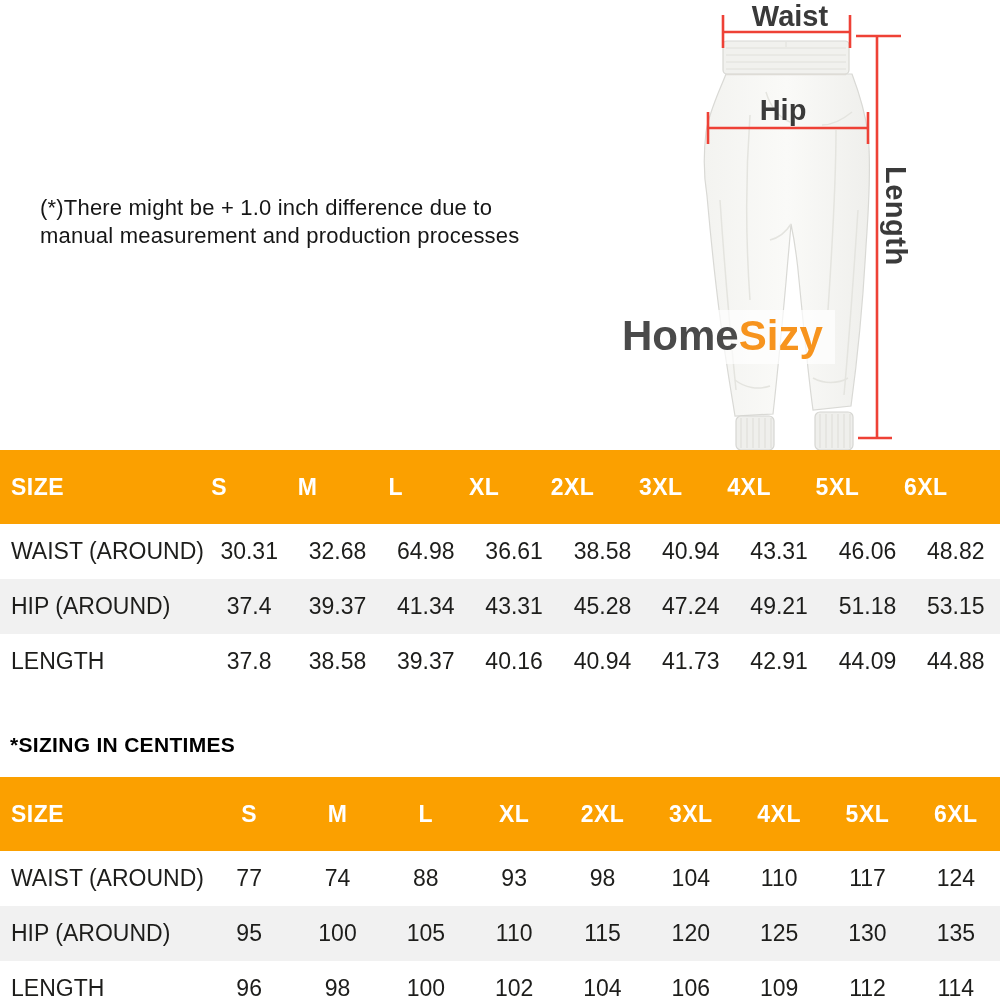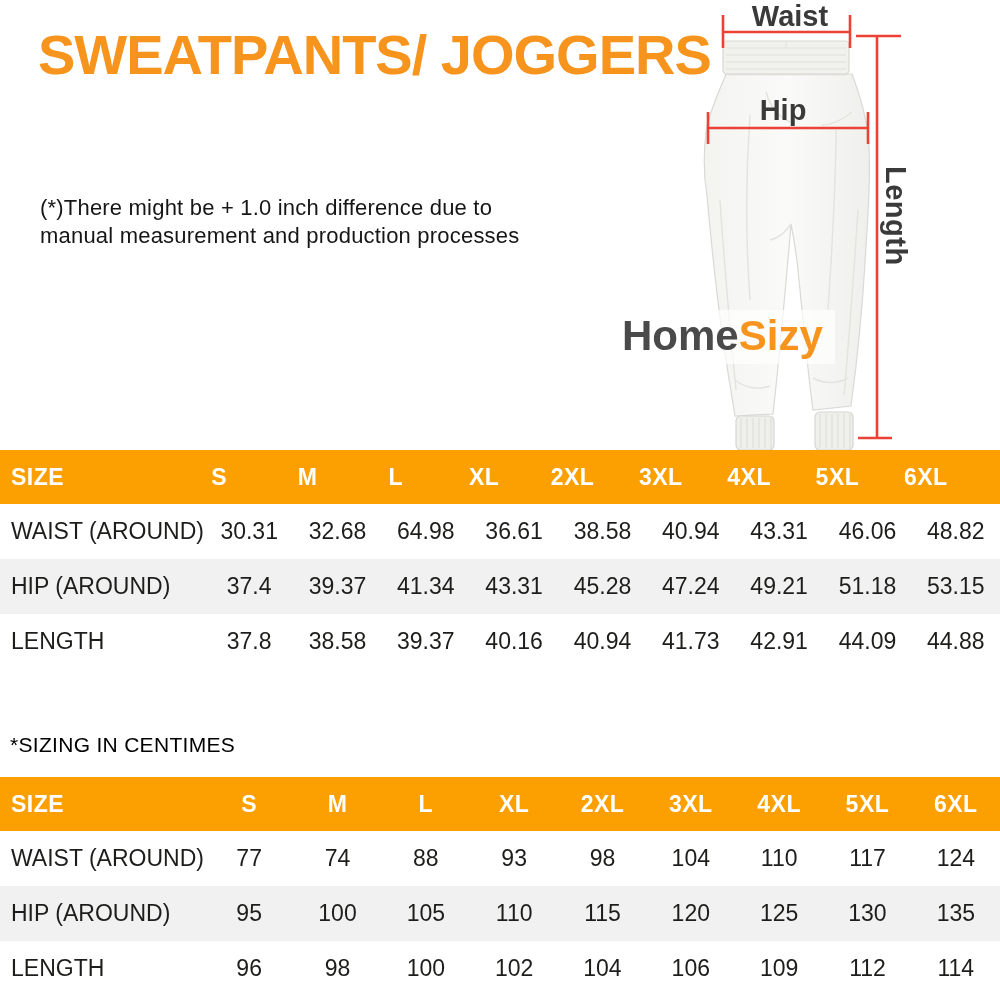--- a/index.html
+++ b/index.html
@@ -32,36 +32,36 @@
   .logo{position:absolute;left:8px;top:310px;background:rgba(255,255,255,0.68);
         padding:2px 12px 4px 14px;font-size:42px;font-weight:bold;white-space:nowrap;}
   .logo .home{color:var(--logo_gray);}
   .logo .sizy{color:var(--title_orange);}
 
   
   table.sizing{position:absolute;left:0;width:1000px;border-collapse:collapse;table-layout:fixed;}
   .t1{top:450px;}
   .t2{top:777px;}
   table.sizing th,table.sizing td{text-align:center;padding:0;overflow:hidden;}
-  table.sizing thead tr{height:54px;background:var(--header_orange);}
+  table.sizing thead tr{height:74px;background:var(--header_orange);}
   table.sizing th{color:#fff;font-weight:bold;font-size:23px;letter-spacing:0.5px;}
   table.sizing th.label-col,table.sizing td.label-col{width:205px;text-align:left;padding-left:11px;}
   table.sizing tbody tr{height:55px;color:var(--text_dark);font-size:23px;}
   table.sizing tbody tr:nth-child(2){background:var(--row_alt_gray);}
   .t1 thead th:nth-child(n+2){transform:translateX(-30px);}
 
-  .cm-note{position:absolute;left:10px;top:733px;font-size:21px;font-weight:normal;
+  .cm-note{position:absolute;left:10px;top:733px;font-size:21px;font-weight:bold;
            color:#000;letter-spacing:0.3px;}
 </style>
 </head>
 <body>
 
 <div class="page">
 
-  <h1 class="title"><span>SWEATPANTS/ JOGGERS</span><br></h1>
+  <h1 class="title"><br></h1>
 
   <p class="disclaimer"><span>(*)There might be + 1.0 inch difference due to</span><br><span>manual measurement and production processes</span></p>
 
   <div class="diagram">
     <svg width="400" height="455" viewBox="0 0 400 455">
       <defs>
         <linearGradient id="pantsFill" x1="0" y1="0" x2="1" y2="0">
           <stop offset="0" stop-color="#f3f3f0"></stop>
           <stop offset="0.5" stop-color="#fafaf8"></stop>
           <stop offset="1" stop-color="#efefec"></stop>

